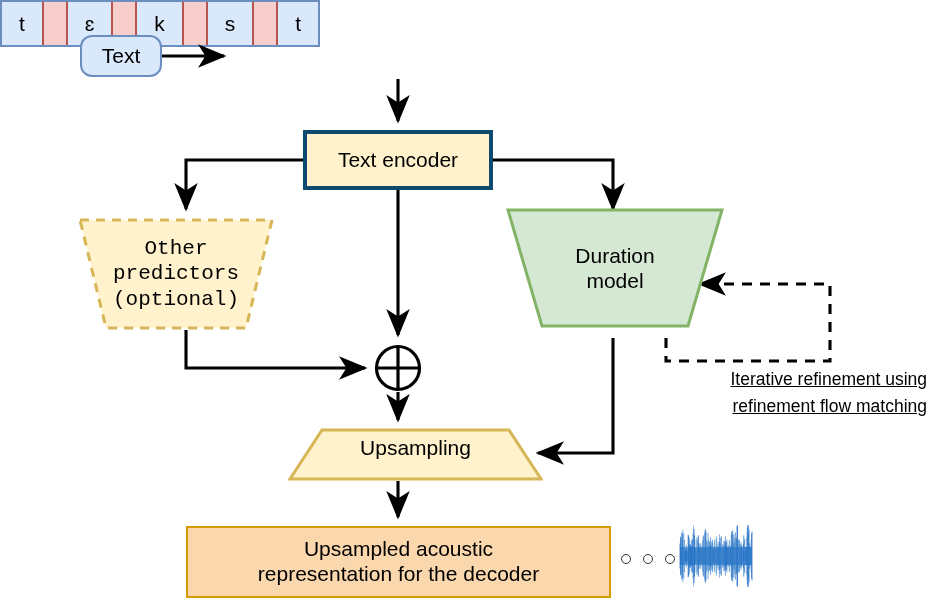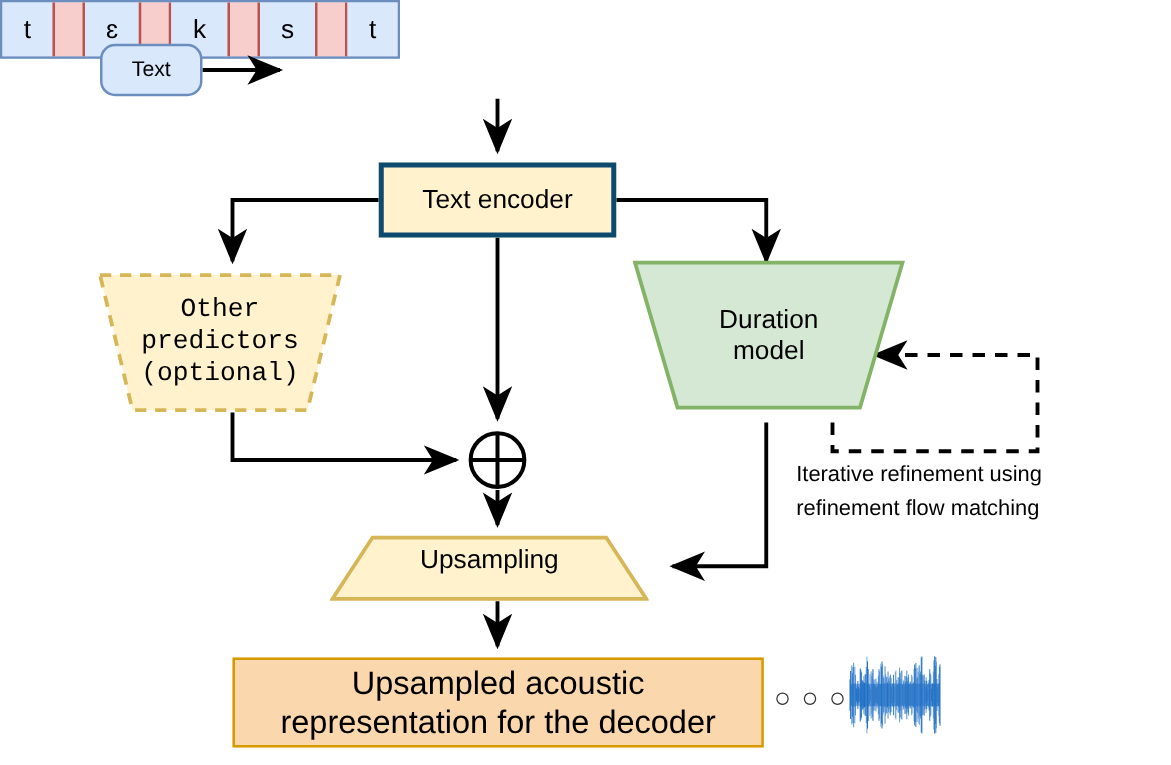--- a/index.html
+++ b/index.html
@@ -40,21 +40,21 @@
 
   
   #text-pill {
     left: 80px;
     top: 35px;
     width: 82px;
     height: 42px;
     background: #dae8fc;
     border: 2px solid #6c8ebf;
     border-radius: 12px;
-    font-size: 17px;
+    font-size: 21px;
   }
 
   
   #phoneme-strip {
     left: 233px;
     top: 32px;
     width: 320px;
     height: 47px;
     display: flex;
     align-items: stretch;
@@ -92,21 +92,21 @@
     border: 4px solid #0c4a6e;
     font-size: 21px;
   }
   #acoustic-box {
     left: 186px;
     top: 526px;
     width: 425px;
     height: 72px;
     background: #fad7ac;
     border: 2px solid #d79b00;
-    font-size: 26px;
+    font-size: 21px;
     flex-direction: column;
   }
   #acoustic-box .line { display: block; }
 
   
   .trap {
     position: absolute;
     box-sizing: border-box;
   }
   .trap .shape {
@@ -133,21 +133,21 @@
     height: 112px;
     font-family: Liberation Mono, monospace;
   }
   #duration-model {
     left: 506px;
     top: 208px;
     width: 218px;
     height: 120px;
   }
   #upsampling {
-    left: 264px;
+    left: 288px;
     top: 428px;
     width: 255px;
     height: 39px;
   }
 
   
   #plus-node {
     left: 374px;
     top: 344px;
     width: 48px;
@@ -155,22 +155,23 @@
   }
 
   
   #loop-caption {
     left: 637px;
     top: 366px;
     width: 290px;
     font-size: 17.5px;
     color: #000;
     display: block;
-    text-align: left;
+    text-align: right;
     line-height: 1.55;
+    text-decoration: underline;
   }
   #loop-caption .line { display: block; white-space: nowrap; }
 
   
   #ellipsis {
     left: 621px;
     top: 552px;
     width: 54px;
     height: 14px;
     display: flex;

